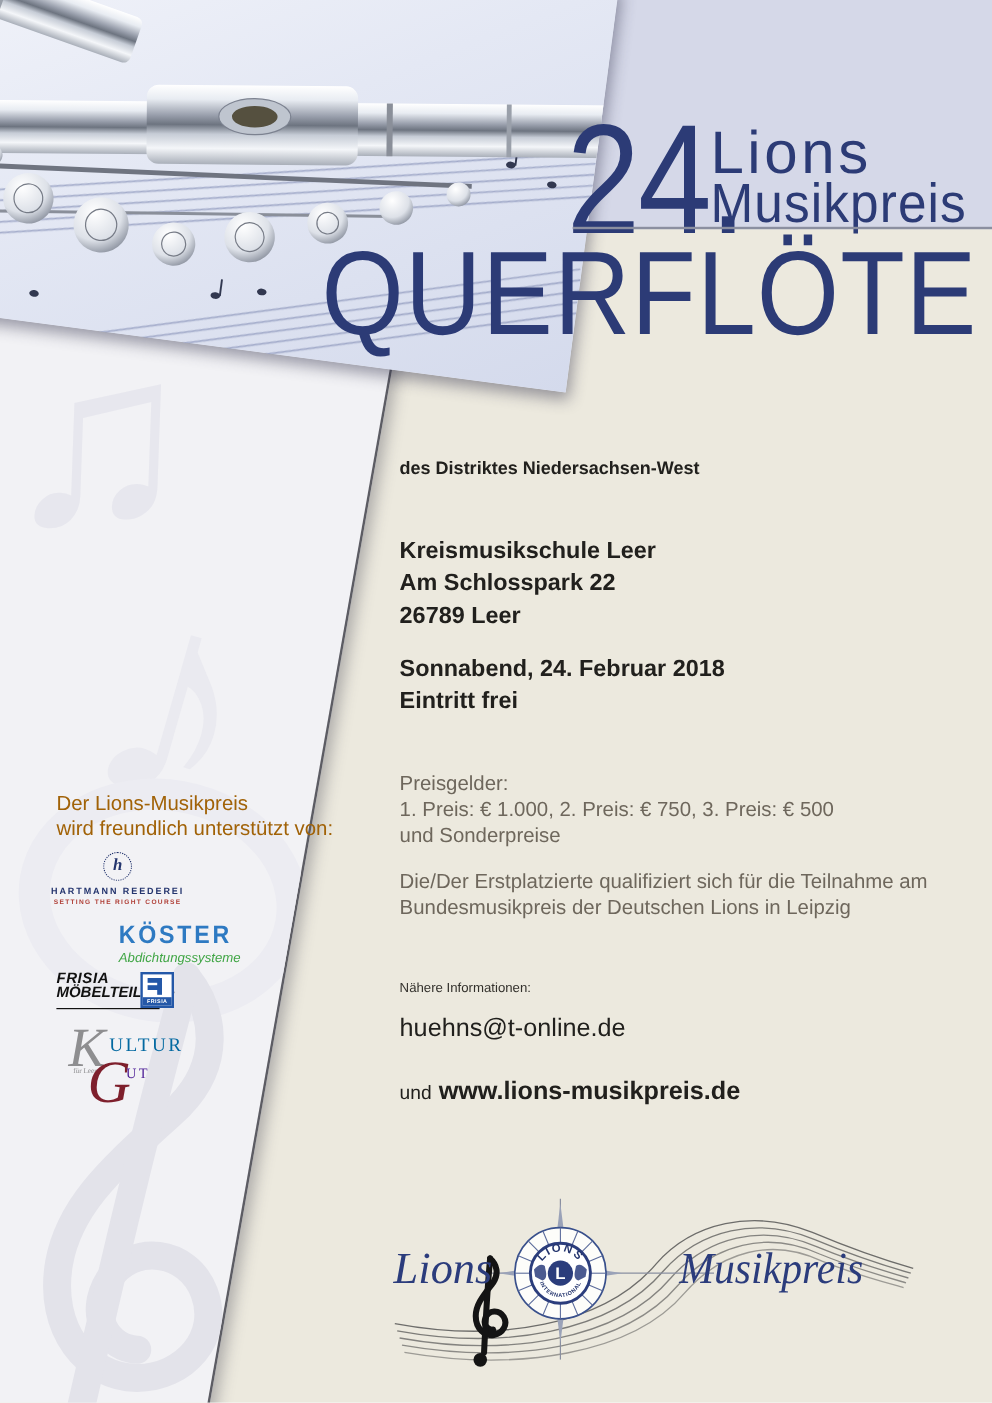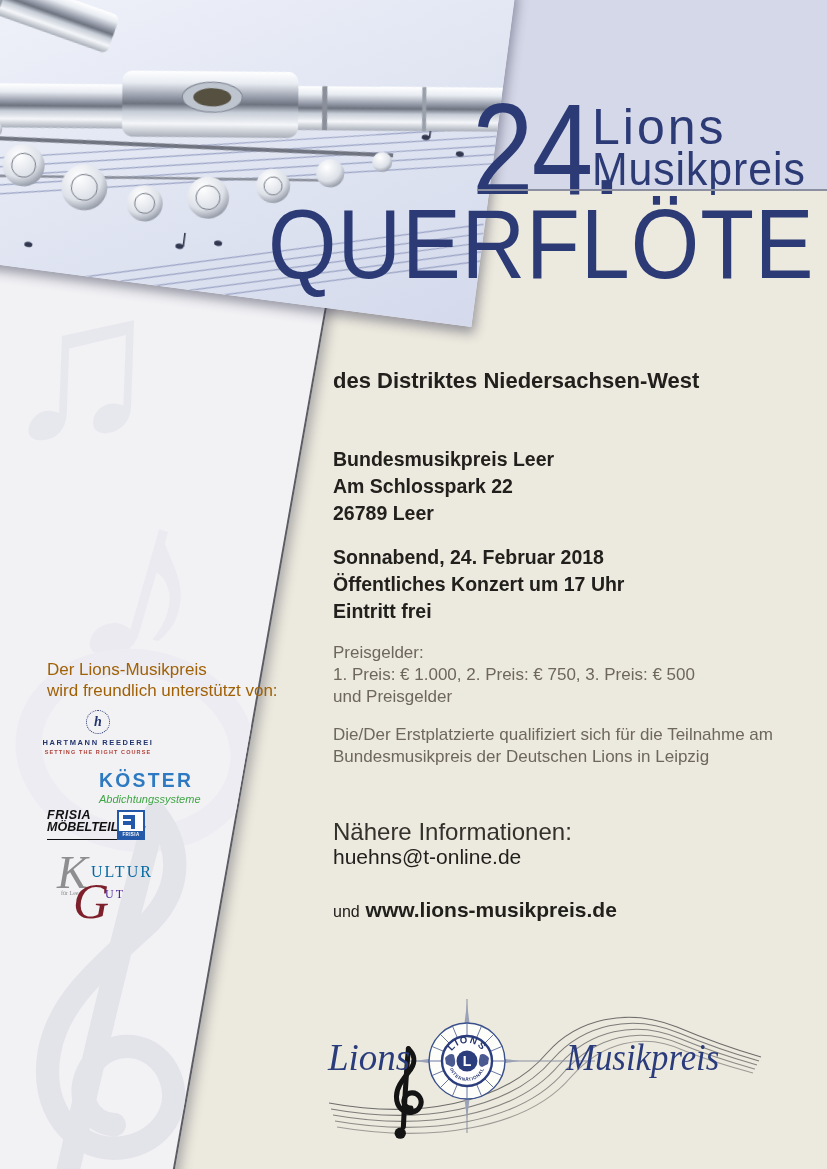--- a/index.html
+++ b/index.html
@@ -31,28 +31,28 @@
            color:#2c3b76;letter-spacing:-2px;transform:scaleX(.85);transform-origin:left top;z-index:5;}
   .org1{position:absolute;left:592px;top:102px;font-size:50px;line-height:1;font-weight:300;
         letter-spacing:3px;color:#2c3b76;z-index:5;}
   .org2{position:absolute;left:592px;top:146px;font-size:46px;line-height:1;font-weight:300;
         letter-spacing:1px;color:#2c3b76;transform:scaleX(.93);transform-origin:left top;z-index:5;}
   .title{position:absolute;left:268px;top:194px;font-size:99px;line-height:1;font-weight:200;
          color:#2c3b76;letter-spacing:1px;transform:scaleX(.89);transform-origin:left top;z-index:7;}
 
   
   .main{position:absolute;left:333px;z-index:5;color:#21201d;}
-  .district{top:368px;font-size:22px;font-weight:bold;}
+  .district{top:382px;font-size:15px;font-weight:bold;}
   .blk{font-size:19.5px;font-weight:bold;line-height:27px;}
   .venue{top:446px;}
   .when{top:544px;}
   .gray{color:#6e675c;font-weight:normal;font-size:17px;line-height:22px;}
   .prizes{top:642px;}
   .qual{top:724px;}
-  .info-h{top:818px;font-size:24px;font-weight:normal;color:#33312c;}
+  .info-h{top:818px;font-size:11px;font-weight:normal;color:#33312c;}
   .email{top:845px;font-size:21px;font-weight:normal;}
   .web{top:878px;font-size:21px;font-weight:bold;margin-top:20px;}
   .web .prefix{font-size:16px;font-weight:normal;}
 
   
   .sp{position:absolute;z-index:5;}
   .sp-intro{left:47px;top:659px;font-size:17px;line-height:21px;color:#a16207;}
   .hartmann{left:40px;top:710px;width:116px;text-align:center;color:#24356e;}
   .h-circle{width:22px;height:22px;margin:0 auto;border:1px dotted #24356e;border-radius:50%;
             font-family:"Liberation Serif",serif;font-style:italic;font-weight:bold;font-size:14px;
@@ -200,35 +200,34 @@
 
   <div class="edition">24.</div>
   <div class="org1">Lions</div>
   <div class="org2">Musikpreis</div>
   <div class="rule"></div>
   <div class="title">QUERFLÖTE</div>
 
   <div class="main district">des Distriktes Niedersachsen-West</div>
 
   <div class="main blk venue">
-    <div>Bundesmusikpreis Leer</div>
+    <div>Kreismusikschule Leer</div>
     <div>Am Schlosspark 22</div>
     <div>26789 Leer</div>
   </div>
 
   <div class="main blk when">
     <div>Sonnabend, 24. Februar 2018</div>
-    <div>Öffentliches Konzert um 17 Uhr</div>
     <div>Eintritt frei</div>
   </div>
 
   <div class="main gray prizes">
     <div>Preisgelder:</div>
     <div>1. Preis: € 1.000, 2. Preis: € 750, 3. Preis: € 500</div>
-    <div>und Preisgelder</div>
+    <div>und Sonderpreise</div>
   </div>
 
   <div class="main gray qual">
     <div>Die/Der Erstplatzierte qualifiziert sich für die Teilnahme am</div>
     <div>Bundesmusikpreis der Deutschen Lions in Leipzig</div>
   </div>
 
   <div class="main info-h">Nähere Informationen:</div>
   <div class="main email">huehns@t-online.de</div>
   <div class="main web">

